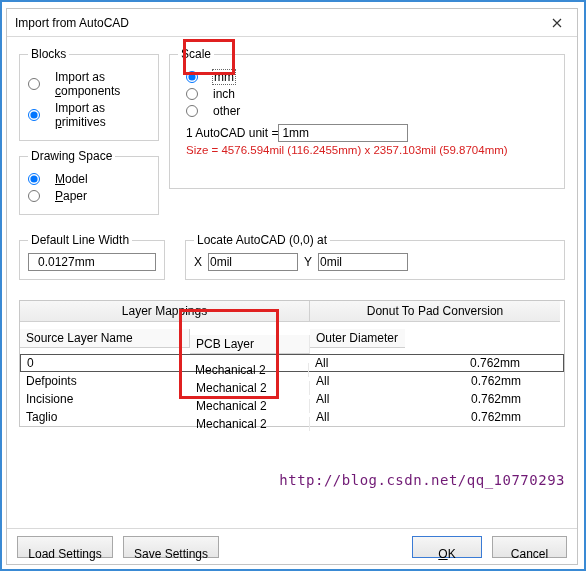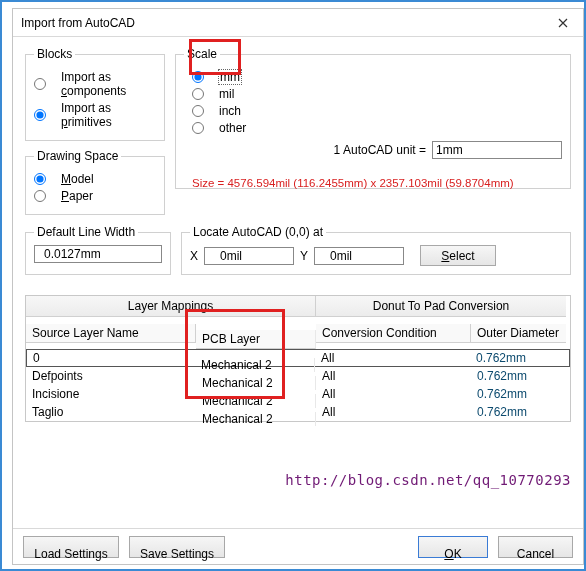--- a/index.html
+++ b/index.html
@@ -11,21 +11,21 @@
     color: #000;
   }
   .outer-frame {
     border: 2px solid #3a8ad4;
     width: 586px;
     height: 571px;
     position: relative;
   }
   .dialog {
     position: absolute;
-    left: 10px; top: 6px;
+    left: 4px; top: 6px;
     width: 572px;
     height: 557px;
     border: 1px solid #c4c4c4;
     background: #fff;
     display: flex;
     flex-direction: column;
   }
   .titlebar {
     height: 28px;
     display: flex;
@@ -54,27 +54,27 @@
   .row-top {
     display: flex;
     gap: 10px;
   }
   .col-left { width: 140px; }
   .col-right { flex: 1; }
   .opt { display: flex; align-items: center; gap: 15px; margin: 3px 0; }
   input[type="radio"] { margin: 0; width: 12px; height: 12px; }
   .underline { text-decoration: underline; }
   .scale-opts { padding-left: 8px; }
-  .unit-row { display: flex; align-items: center; gap: 6px; margin: 6px 0 18px 8px; justify-content: flex-end; }
+  .unit-row { display: flex; align-items: center; margin: 6px 0 2px 8px; }
   .unit-input { width: 130px; height: 18px; border: 1px solid #888; padding: 0 3px; font-size: 12px; font-family: inherit; }
   .size-text { color: #d82020; font-size: 11.5px; margin-left: 8px; }
-  .row-mid { display: flex; gap: 10px; margin-top: 2px; }
+  .row-mid { display: flex; gap: 20px; margin-top: 10px; }
   .dlw-input { width: 128px; height: 18px; border: 1px solid #888; padding: 0 9px; font-size: 12px; font-family: inherit; }
   .locate-row { display: flex; align-items: center; gap: 6px; }
-  .xy-input { width: 90px; height: 18px; border: 1px solid #888; padding: 0 15px; font-size: 12px; font-family: inherit; }
+  .xy-input { width: 90px; height: 18px; border: 1px solid #888; padding: 0 1px; font-size: 12px; font-family: inherit; }
   .select-btn {
     width: 76px; height: 21px;
     border: 1px solid #a8a8a8;
     background: linear-gradient(#f6f6f6,#e6e6e6);
     font-size: 12px; font-family: inherit;
     margin-left: 10px;
   }
   .grid-area {
     margin-top: 12px;
     border: 1px solid #c8c8c8;
@@ -95,21 +95,21 @@
     border-bottom: 1px solid #d0d0d0;
     padding: 2px 6px;
     font-size: 12px;
   }
   .grid-sub:last-child { border-right: none; }
   .grid-body-row { display: flex; height: 18px; align-items: center; }
   .grid-cell { padding: 0 6px; font-size: 12px; overflow: hidden; white-space: nowrap; }
   .c1 { width: 170px; }
   .c2 { width: 120px; border-right: 1px solid #e8e8e8; margin-top: 13px; }
   .c3 { width: 155px; }
-  .c4 { width: 95px; color: #0c4a6e; }
+  .c4 { width: 95px; color: #000000; }
   .row-sel { border: 1px solid #555; }
   .row-sel .c1 { width: 168px; }
   .hl-red {
     position: absolute;
     border: 3px solid #e02020;
     pointer-events: none;
   }
   .footer {
     height: 36px;
     border-top: 1px solid #d9d9d9;
@@ -184,24 +184,20 @@
         <div class="col-right">
           <fieldset style="height:142px;">
             <legend>Scale</legend>
             <div class="scale-opts">
               <label class="opt">
                 <input type="radio" name="scale" checked="" style="">
                 <span style="outline:1px dotted #666;padding:0 1px;">mm</span>
               </label>
               <label class="opt">
                 <input type="radio" name="scale" style="">
-                <span>mil</span>
-              </label>
-              <label class="opt">
-                <input type="radio" name="scale" style="">
                 <span>inch</span>
               </label>
               <label class="opt">
                 <input type="radio" name="scale" style="">
                 <span>other</span>
               </label>
             </div>
             <div class="unit-row">
               <span>1 AutoCAD unit  =</span>
               <input class="unit-input" value="1mm" style="">
@@ -217,34 +213,32 @@
           <input class="dlw-input" value="0.0127mm" style="">
         </fieldset>
 
         <fieldset class="col-right">
           <legend>Locate AutoCAD (0,0) at</legend>
           <div class="locate-row">
             <span>X</span>
             <input class="xy-input" value="0mil" style="">
             <span>Y</span>
             <input class="xy-input" value="0mil" style="">
-            <button class="select-btn"><span class="underline">S</span><span>elect</span></button>
           </div>
         </fieldset>
       </div>
 
       <div class="grid-area">
         <div class="grid-head-row">
           <div class="grid-head" style="width:290px;">Layer Mappings</div>
           <div class="grid-head" style="width:250px;">Donut To Pad Conversion</div>
         </div>
         <div class="grid-sub-row">
           <div class="grid-sub c1">Source Layer Name</div>
           <div class="grid-sub c2">PCB Layer</div>
-          <div class="grid-sub c3">Conversion Condition</div>
           <div class="grid-sub c4" style="color:#000;">Outer Diameter</div>
         </div>
         <div id="grid-body">
             <div class="grid-body-row row-sel">
               <div class="grid-cell c1">0</div>
               <div class="grid-cell c2">Mechanical 2</div>
               <div class="grid-cell c3">All</div>
               <div class="grid-cell c4">0.762mm</div>
             </div>
             <div class="grid-body-row">

